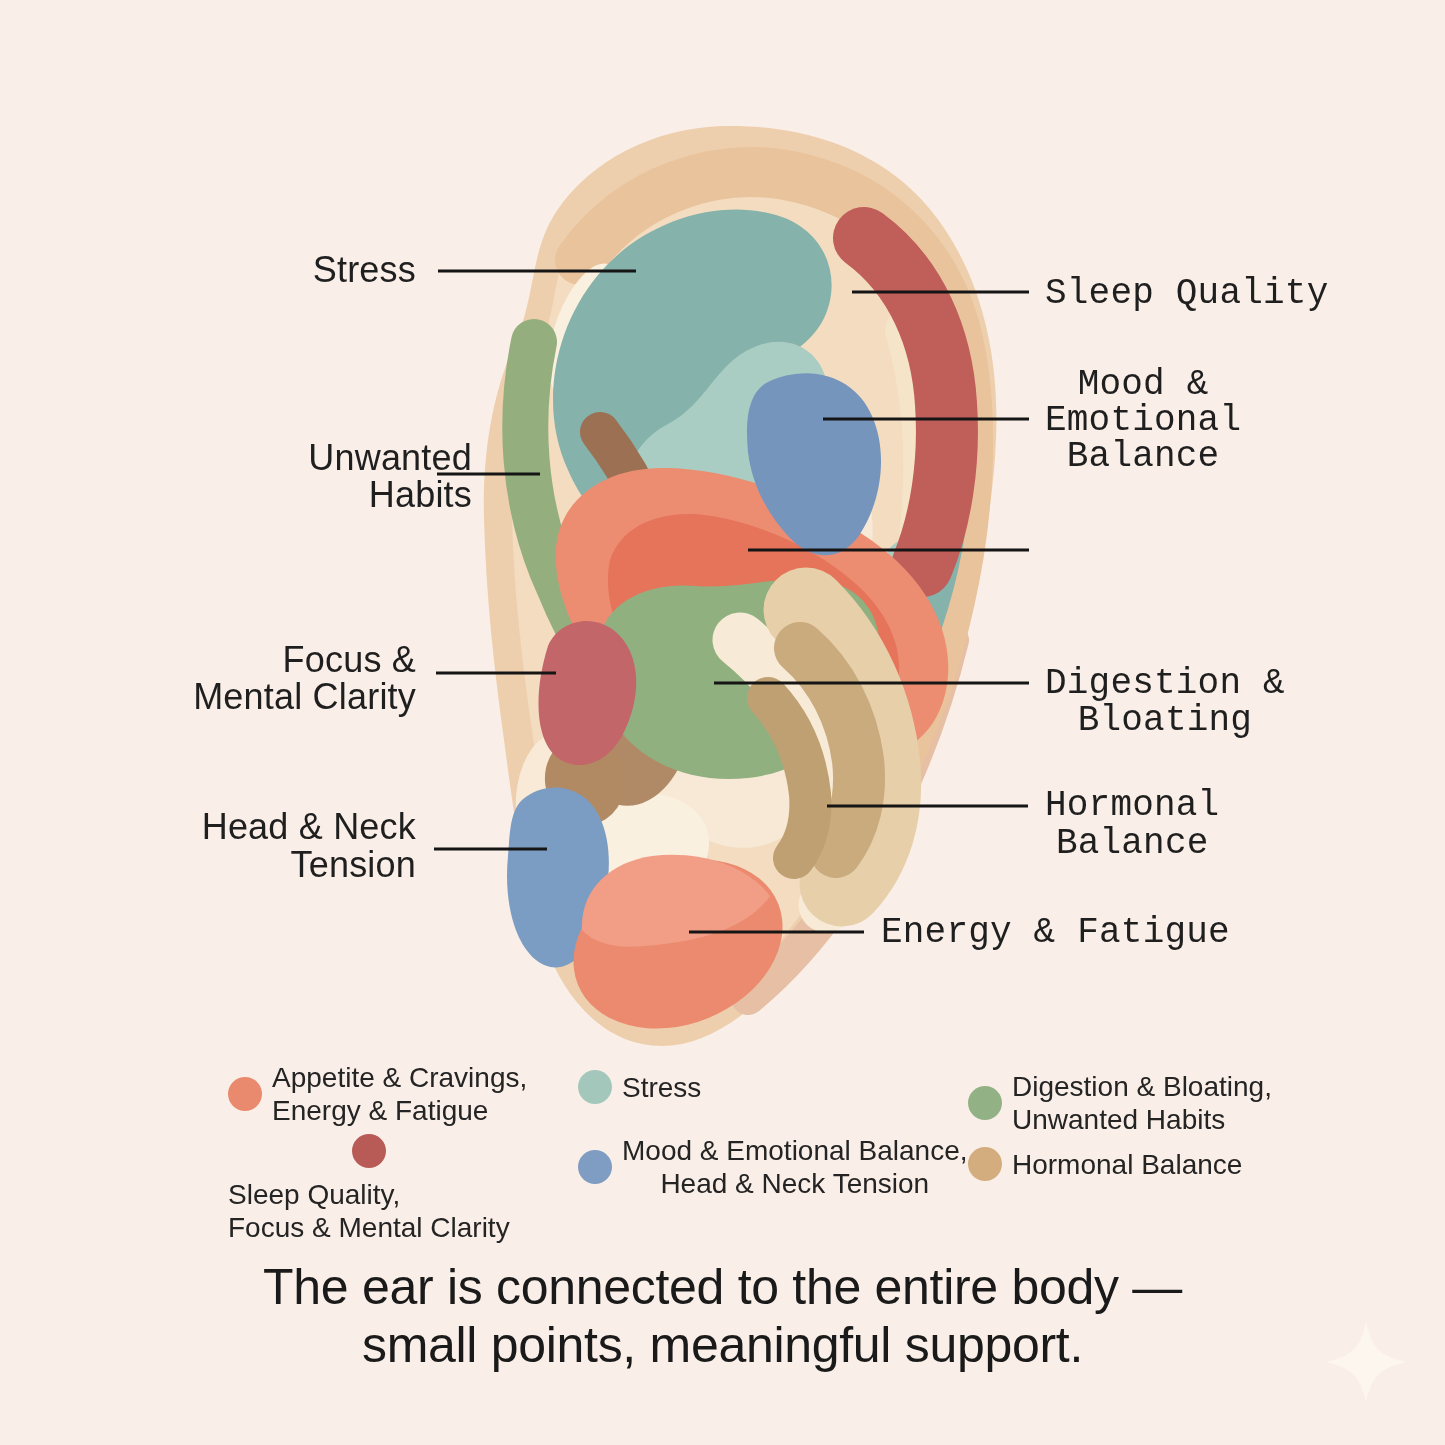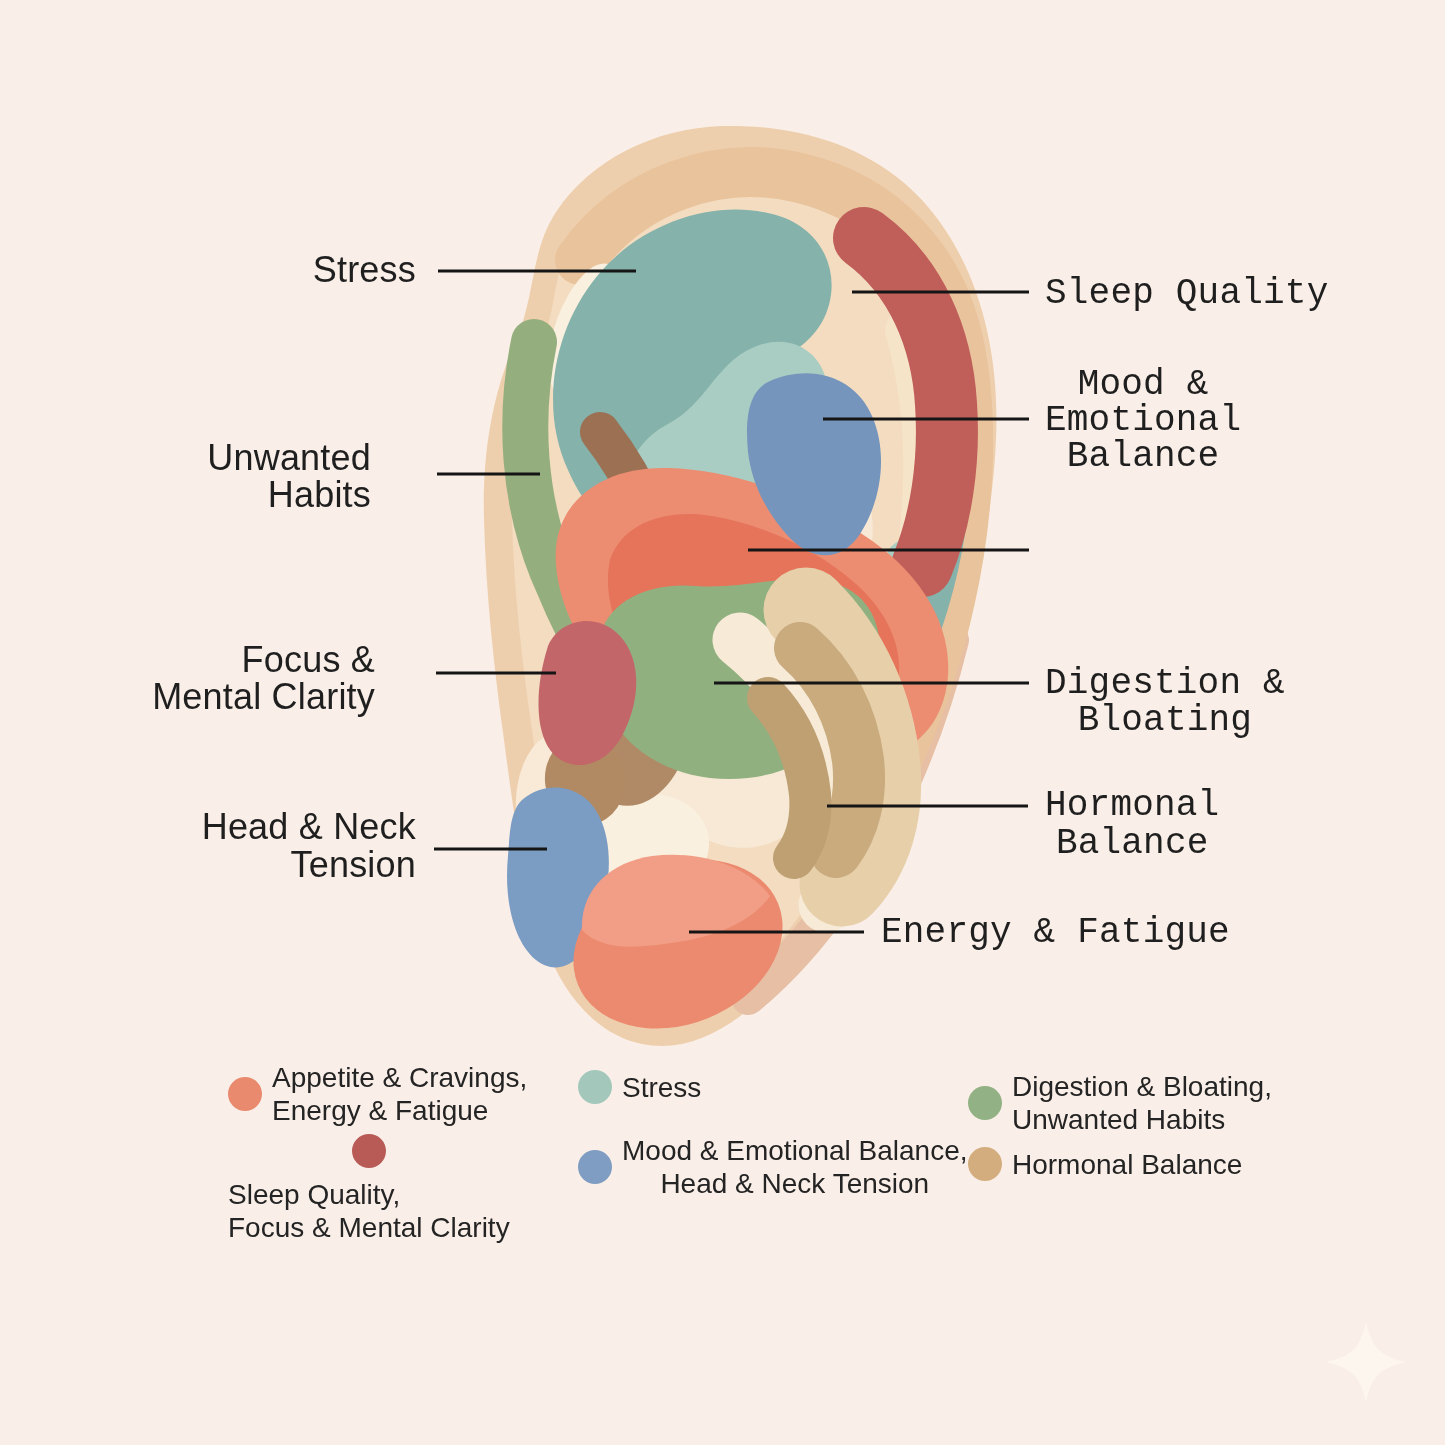--- a/index.html
+++ b/index.html
@@ -95,23 +95,23 @@
       <line x1="748" y1="550" x2="1029" y2="550"></line>
       <line x1="714" y1="683" x2="1029" y2="683"></line>
       <line x1="827" y1="806" x2="1028" y2="806"></line>
       <line x1="689" y1="932" x2="864" y2="932"></line>
     </g>
 
     <path fill="#fdf6ee" d="M1366 1322 C1372 1348 1380 1356 1406 1362 C1380 1368 1372 1376 1366 1402 C1360 1376 1352 1368 1326 1362 C1352 1356 1360 1348 1366 1322 Z"></path>
   </svg>
 
   <div class="lbl left" style="top:251px;right:1029px;">Stress</div>
-  <div class="lbl left" style="top:439px;right:1074px;">Unwanted
+  <div class="lbl left" style="top:439px;right:973px;">Unwanted
 Habits</div>
-  <div class="lbl left" style="top:641px;right:1070px;margin-left:30px;">Focus &amp;
+  <div class="lbl left" style="top:641px;right:1029px;margin-left:30px;">Focus &amp;
 Mental Clarity</div>
   <div class="lbl left" style="top:808px;right:1029px;line-height:38px;">Head &amp; Neck
 Tension</div>
 
   <div class="lbl right" style="top:275px;left:1045px;">Sleep Quality</div>
   <div class="lbl right" style="top:367px;left:1045px;line-height:36px;">Mood &amp;
 Emotional
 Balance</div>
   <div class="lbl right" style="top:665px;left:1045px;">Digestion &amp;
 Bloating</div>
@@ -141,14 +141,16 @@
   <div class="legend-item" style="left:968px;top:1070px;">
     <span class="legend-dot" style="background-color: rgb(146, 177, 132);"></span>
     <span class="legend-text">Digestion &amp; Bloating,
 Unwanted Habits</span>
   </div>
   <div class="legend-item" style="left:968px;top:1147px;">
     <span class="legend-dot" style="background-color: rgb(211, 173, 126);"></span>
     <span class="legend-text">Hormonal Balance</span>
   </div>
 
+  <div class="caption">The ear is connected to the entire body —
+small points, meaningful support.</div>
 
 </div>
 
 </body></html>

